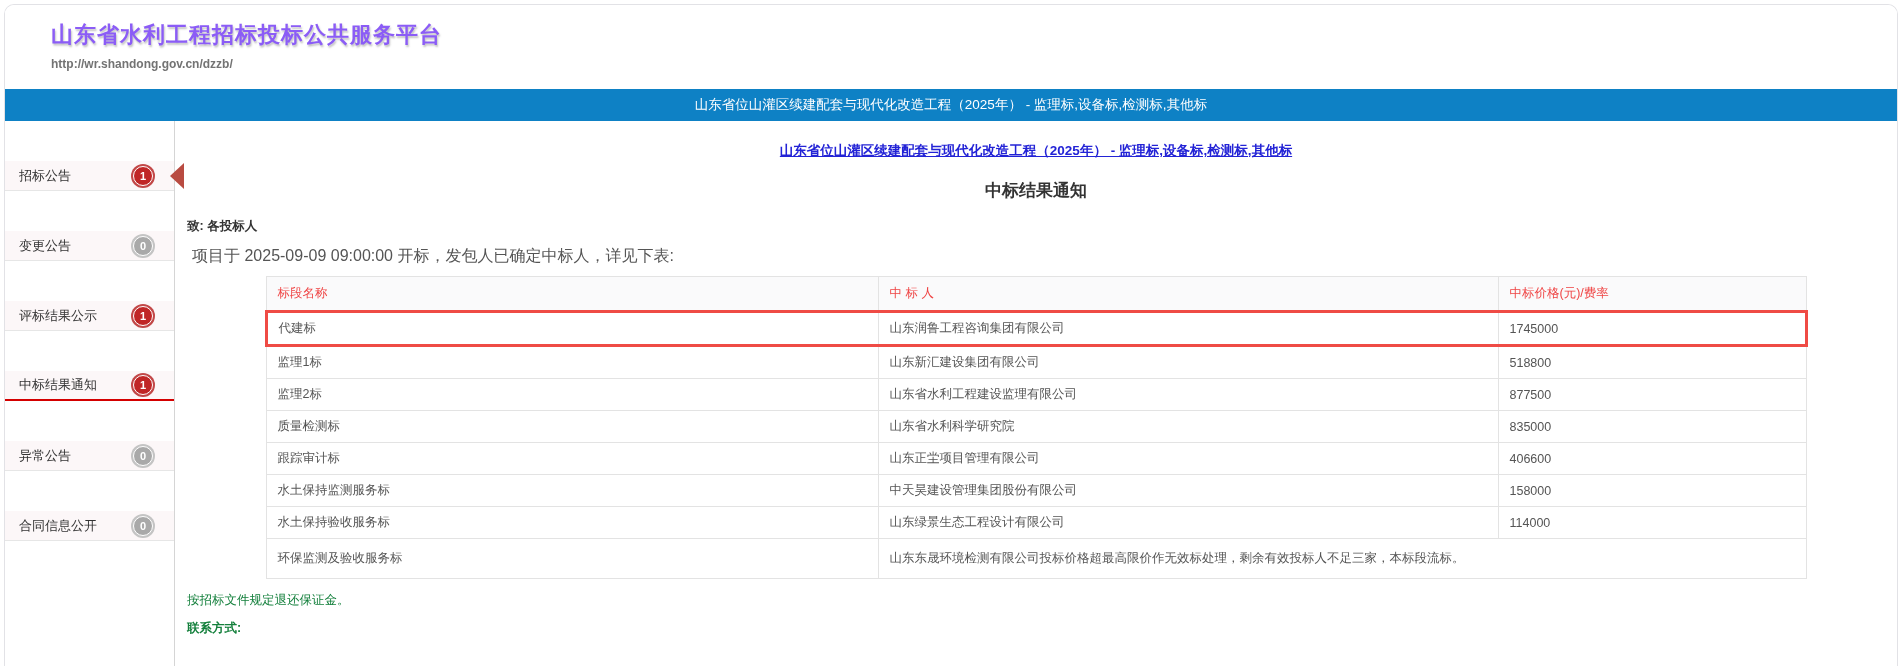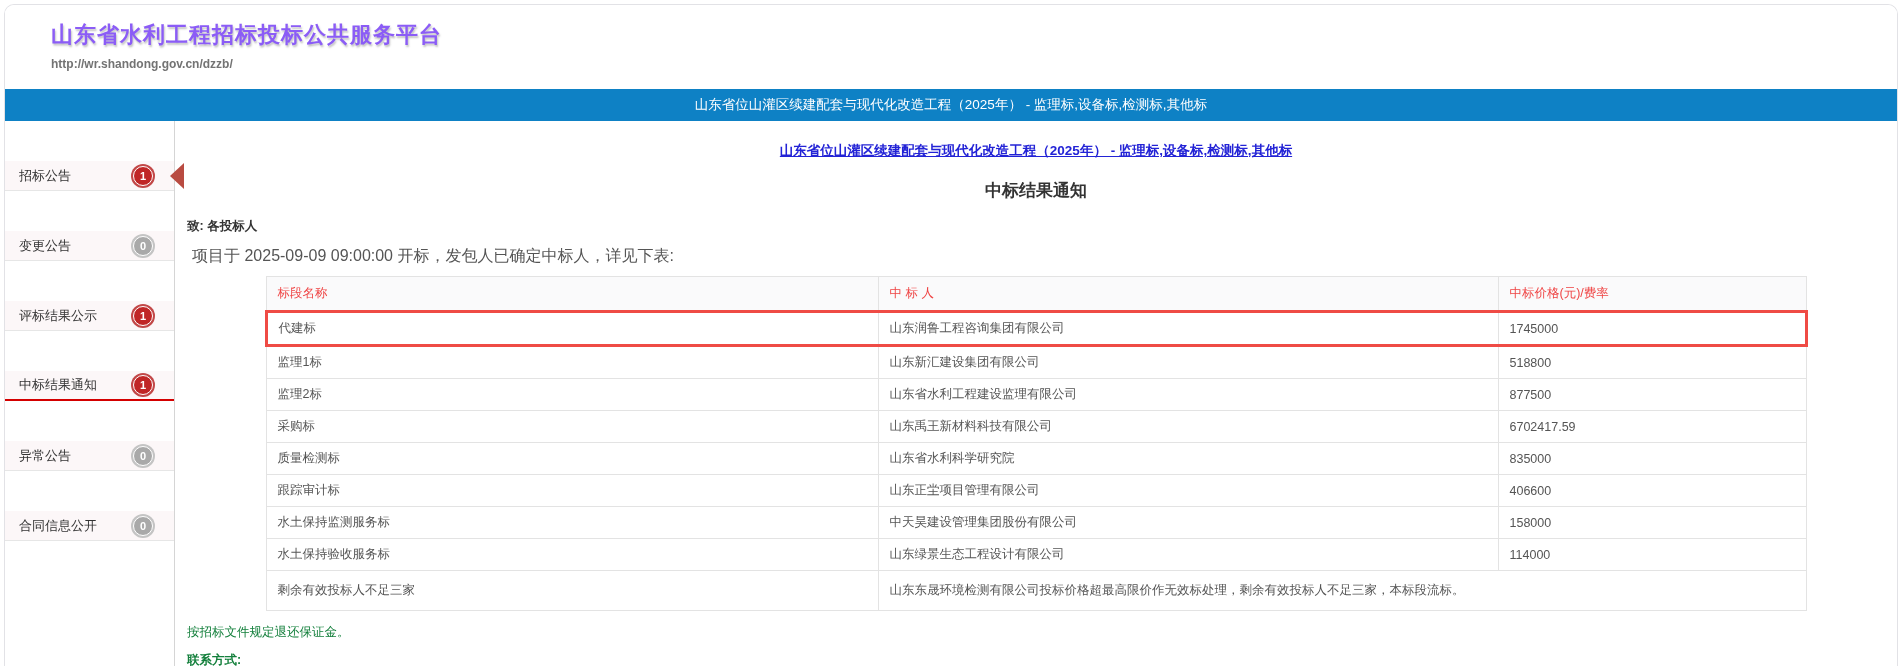--- a/index.html
+++ b/index.html
@@ -132,46 +132,41 @@
               <td>监理1标</td>
               <td>山东新汇建设集团有限公司</td>
               <td>518800</td>
             </tr>
             <tr>
               <td>监理2标</td>
               <td>山东省水利工程建设监理有限公司</td>
               <td>877500</td>
             </tr>
             <tr>
-              <td>采购标</td>
-              <td>山东禹王新材料科技有限公司</td>
-              <td>6702417.59</td>
-            </tr>
-            <tr>
               <td>质量检测标</td>
               <td>山东省水利科学研究院</td>
               <td>835000</td>
             </tr>
             <tr>
               <td>跟踪审计标</td>
               <td>山东正坣项目管理有限公司</td>
               <td>406600</td>
             </tr>
             <tr>
               <td>水土保持监测服务标</td>
               <td>中天昊建设管理集团股份有限公司</td>
               <td>158000</td>
             </tr>
             <tr>
               <td>水土保持验收服务标</td>
               <td>山东绿景生态工程设计有限公司</td>
               <td>114000</td>
             </tr>
             <tr class="tall">
-              <td>剩余有效投标人不足三家</td>
+              <td>环保监测及验收服务标</td>
               <td colspan="2">山东东晟环境检测有限公司投标价格超最高限价作无效标处理，剩余有效投标人不足三家，本标段流标。</td>
             </tr>
           </tbody>
       </table>
 
       <p class="foot-line">按招标文件规定退还保证金。</p>
       <p class="foot-line bold">联系方式:</p>
 
     </main>
   </div>

